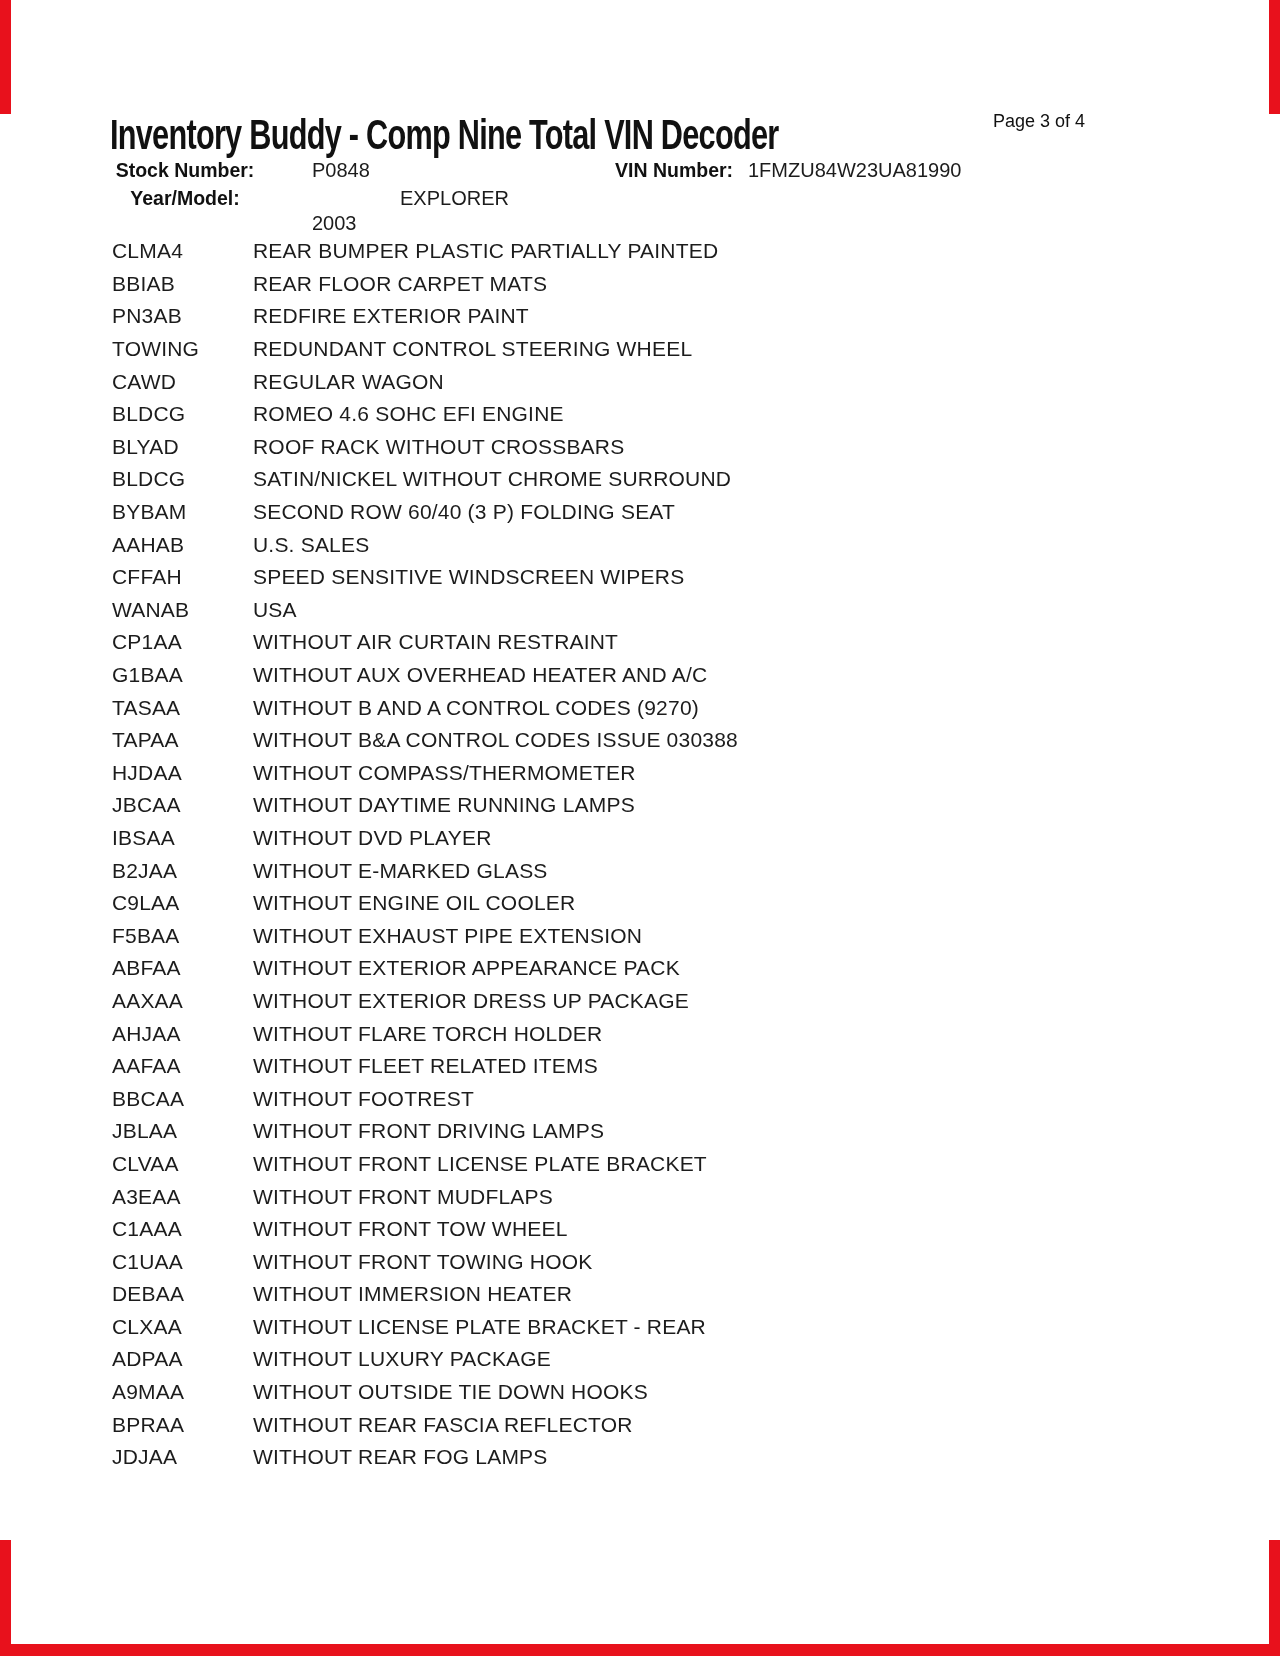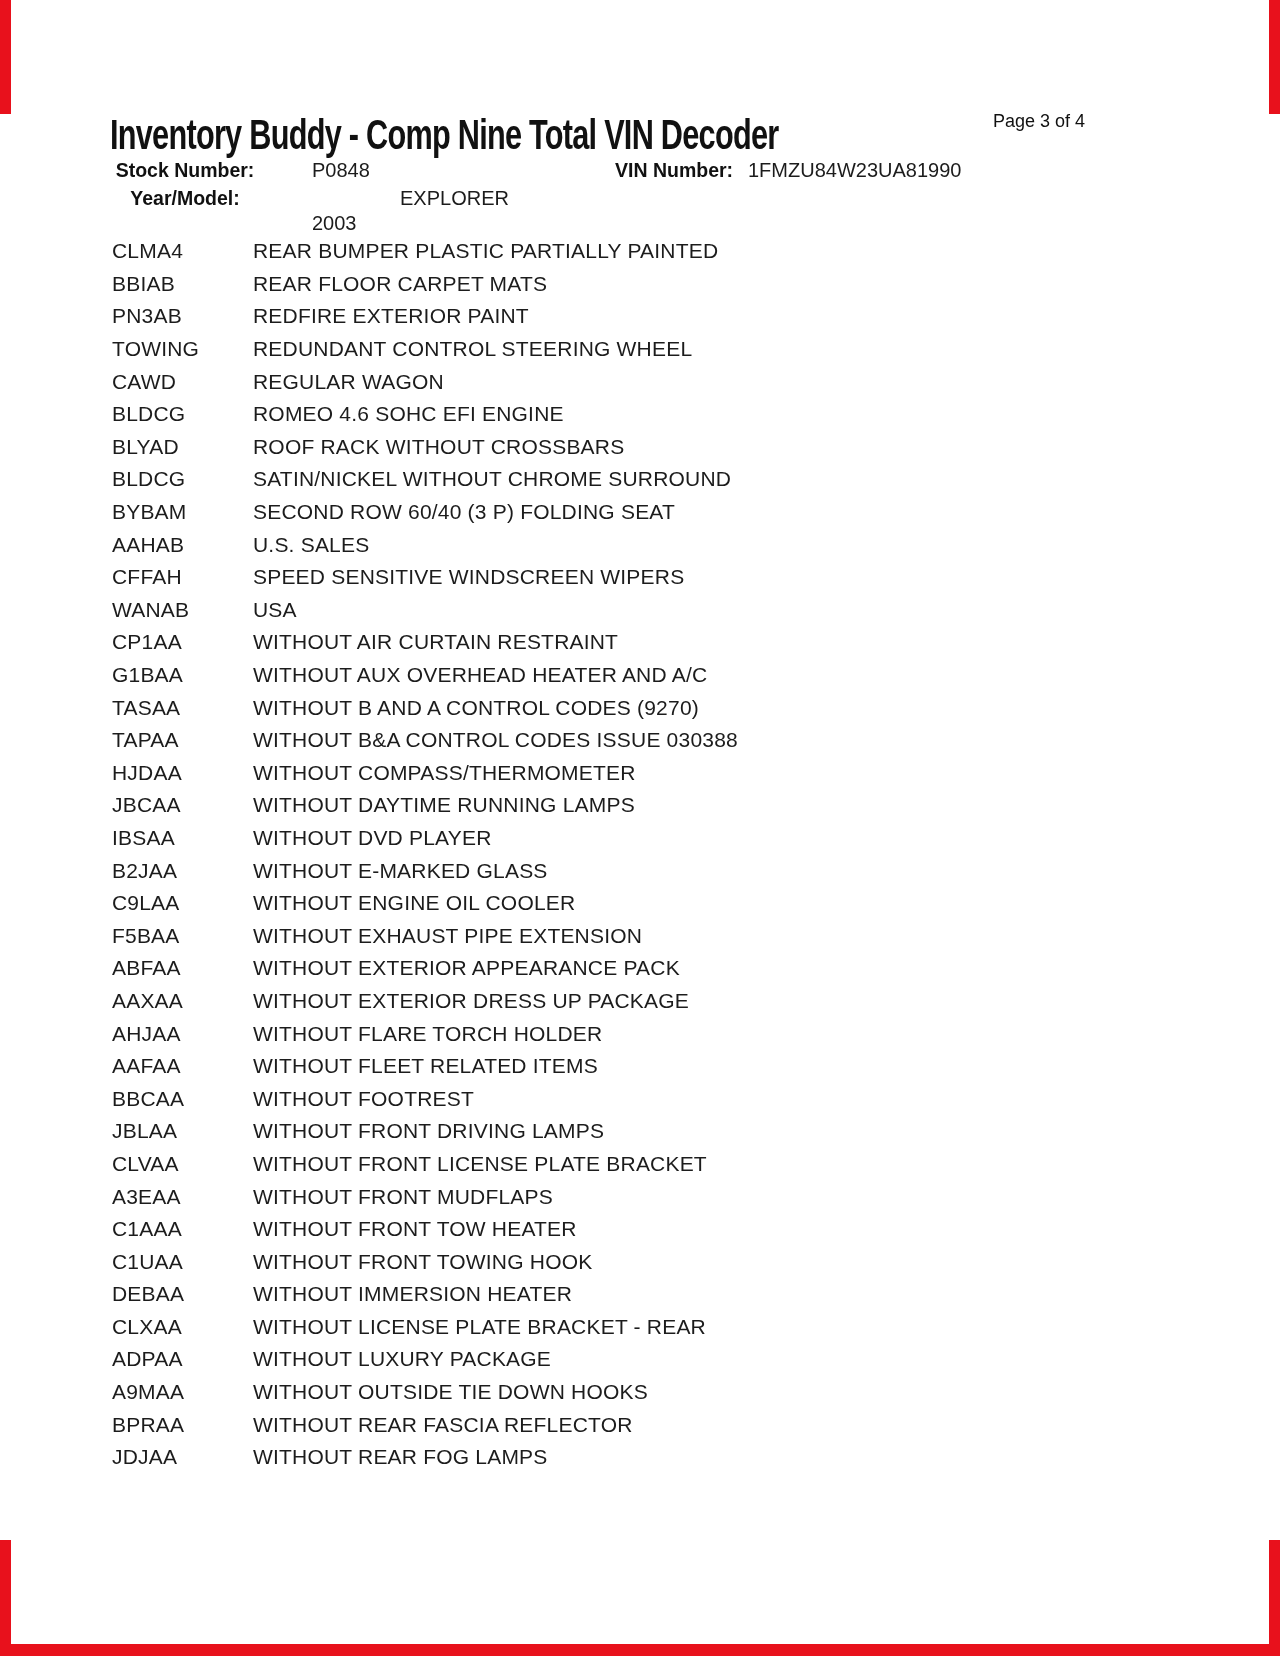--- a/index.html
+++ b/index.html
@@ -218,21 +218,21 @@
     <span class="option-desc">WITHOUT FRONT LICENSE PLATE BRACKET</span>
   </div>
 
   <div class="option-row">
     <span class="option-code">A3EAA</span>
     <span class="option-desc">WITHOUT FRONT MUDFLAPS</span>
   </div>
 
   <div class="option-row">
     <span class="option-code">C1AAA</span>
-    <span class="option-desc">WITHOUT FRONT TOW HEATER</span>
+    <span class="option-desc">WITHOUT FRONT TOW WHEEL</span>
   </div>
 
   <div class="option-row">
     <span class="option-code">C1UAA</span>
     <span class="option-desc">WITHOUT FRONT TOWING HOOK</span>
   </div>
 
   <div class="option-row">
     <span class="option-code">DEBAA</span>
     <span class="option-desc">WITHOUT IMMERSION HEATER</span>

